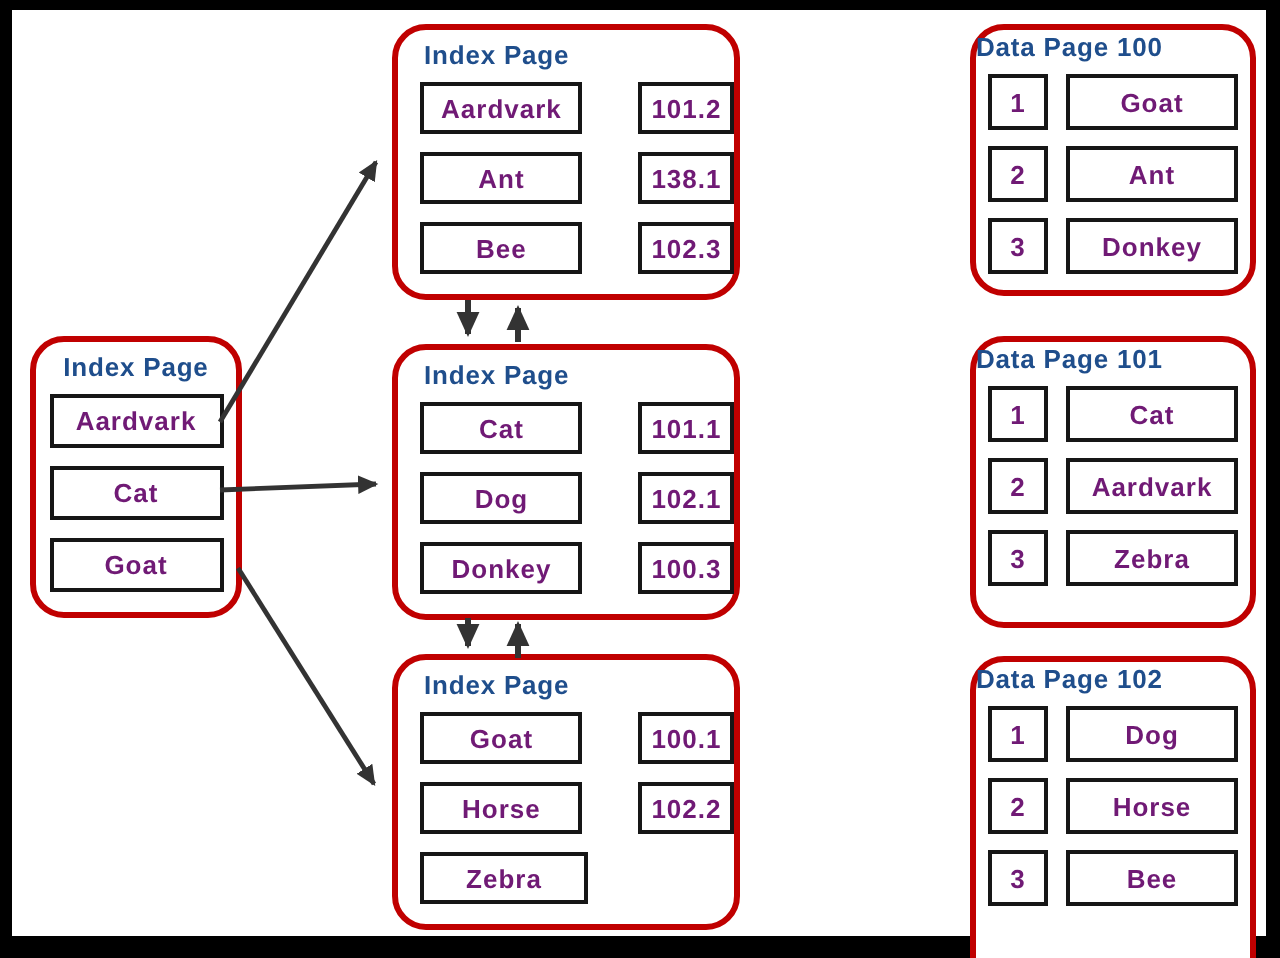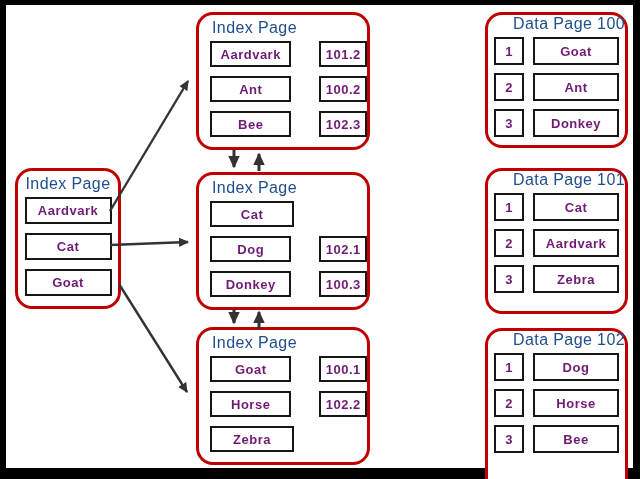--- a/index.html
+++ b/index.html
@@ -21,22 +21,22 @@
 
   .page {
     position: absolute;
     background: #ffffff;
     border: 3px solid #c00000;
     border-radius: 17px;
     z-index: 2;
   }
   .page-title {
     color: #1f4e8c;
-    font-weight: normal;
-    font-size: 16px;
+    font-weight: bold;
+    font-size: 13px;
     line-height: 14px;
     letter-spacing: 0.4px;
     white-space: nowrap;
   }
   .cell {
     background: #ffffff;
     border: 2px solid #161616;
     display: flex;
     align-items: center;
     justify-content: center;
@@ -61,21 +61,21 @@
   .leaf-page .page-title { margin: 6px 0 6px 13px; }
   .leaf-row { display: flex; align-items: center; margin: 0 0 9px 11px; }
   .leaf-row .key-cell { width: 84px; height: 26px; }
   .leaf-row .ptr-cell { width: 49px; height: 26px; margin-left: 28px; }
 
   
   .data-page { left: 485px; width: 143px; }
   .data-0 { top: 12px;  height: 136px; }
   .data-1 { top: 168px; height: 146px; }
   .data-2 { top: 328px; height: 168px; }
-  .data-page .page-title { text-align: right; margin-top: 2px; margin-bottom: 6px; }
+  .data-page .page-title { text-align: left; margin-top: 2px; margin-bottom: 6px; }
   .data-row { display: flex; align-items: center; margin: 0 0 8px 6px; }
   .data-row .slot-cell { width: 30px; height: 28px; }
   .data-row .val-cell { width: 86px; height: 28px; margin-left: 9px; }
 
   .arrows {
     position: absolute;
     left: 0; top: 0;
     width: 640px; height: 479px;
     z-index: 3;
     pointer-events: none;
@@ -99,32 +99,33 @@
   </div>
 
   <div class="page leaf-page leaf-0">
     <div class="page-title">Index Page</div>
     <div class="leaf-row">
       <div class="cell key-cell">Aardvark</div>
       <div class="cell ptr-cell">101.2</div>
     </div>
     <div class="leaf-row">
       <div class="cell key-cell">Ant</div>
-      <div class="cell ptr-cell">100.2</div>
+      <div class="cell ptr-cell">138.1</div>
     </div>
     <div class="leaf-row">
       <div class="cell key-cell">Bee</div>
       <div class="cell ptr-cell">102.3</div>
     </div>
   </div>
 
   <div class="page leaf-page leaf-1">
     <div class="page-title">Index Page</div>
     <div class="leaf-row">
       <div class="cell key-cell">Cat</div>
+      <div class="cell ptr-cell">101.1</div>
     </div>
     <div class="leaf-row">
       <div class="cell key-cell">Dog</div>
       <div class="cell ptr-cell">102.1</div>
     </div>
     <div class="leaf-row">
       <div class="cell key-cell">Donkey</div>
       <div class="cell ptr-cell">100.3</div>
     </div>
   </div>

